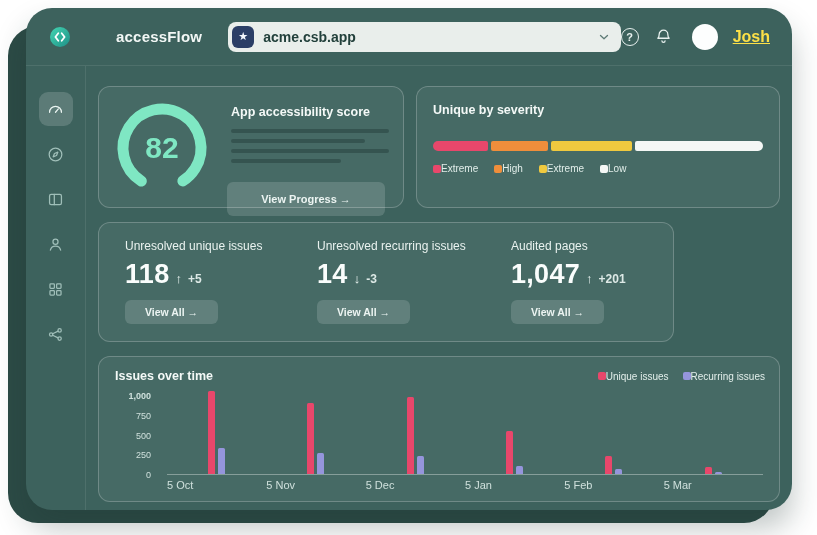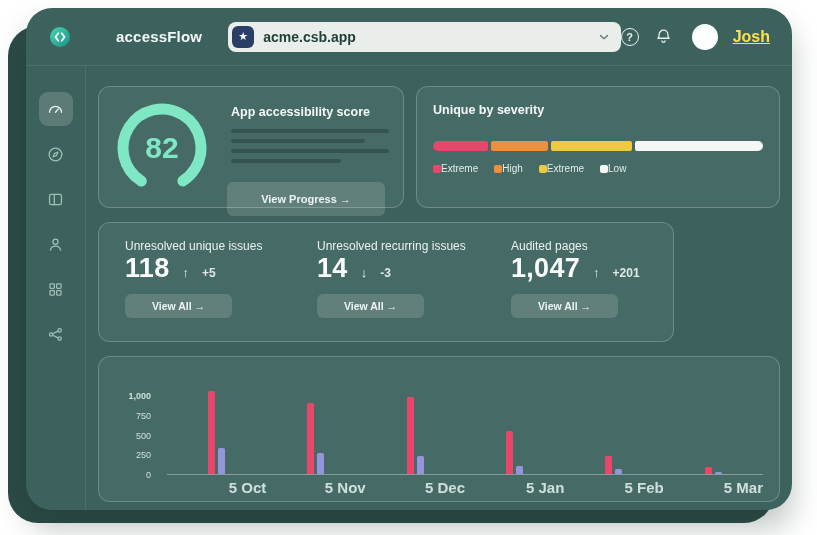--- a/index.html
+++ b/index.html
@@ -84,39 +84,39 @@
   .card-severity .card-title{position:absolute;left:16px;top:16px;}
   .sev-bar{position:absolute;left:16px;right:16px;top:54px;height:10px;display:flex;gap:3px;}
   .sev-legend{position:absolute;left:16px;top:76px;display:flex;gap:16px;}
   .legend-item{display:flex;align-items:center;font-size:10px;color:#E2EEEA;}
   .chip{width:8px;height:8px;border-radius:2px;display:inline-block;flex:0 0 auto;}
   
   .card-stats{left:72px;top:214px;width:576px;height:120px;}
   .stat{position:absolute;top:16px;width:180px;}
   .stat-1{left:26px;} .stat-2{left:218px;} .stat-3{left:412px;}
   .stat-label{font-size:12px;color:#E9F2EF;font-weight:500;}
-  .stat-value-row{display:flex;align-items:baseline;gap:13px;}
+  .stat-value-row{display:flex;align-items:baseline;gap:6px;margin-top:6px;}
   .stat-value{font-size:27px;font-weight:700;color:#FAFDFC;letter-spacing:.3px;}
   .stat-arrow{font-size:13px;color:#EAF4F1;}
   .stat-delta{font-size:12px;font-weight:600;color:#DDE9E6;}
-  .btn.small{margin-top:10px;height:24px;padding:0 27px;font-size:10.5px;font-weight:600;width:max-content;}
+  .btn.small{margin-top:10px;height:24px;padding:0 20px;font-size:10.5px;font-weight:600;width:max-content;}
   
   .card-chart{left:72px;top:348px;width:682px;height:146px;}
   .chart-head{display:flex;justify-content:space-between;align-items:center;padding:12px 14px 0 16px;}
   .chart-legend{display:flex;gap:14px;}
   .chart-area{position:absolute;left:16px;right:16px;top:38px;bottom:26px;}
   .yaxis{position:absolute;left:0;top:0;bottom:0;width:44px;}
   .ytick{position:absolute;right:8px;transform:translateY(50%);font-size:9px;color:#CFE0DC;}
   .plot{
     position:absolute;left:52px;right:0;top:0;bottom:0;display:flex;
     border-bottom:1px solid rgba(255,255,255,.35);
   }
   .bar-group{position:relative;flex:1;display:flex;align-items:flex-end;justify-content:center;gap:3px;}
   .bar{width:7px;border-radius:1.5px 1.5px 0 0;}
-  .xlabel{position:absolute;top:calc(100% + 5px);left:0;right:0;text-align:right;font-size:15px;color:#CFE0DC;white-space:nowrap;font-weight:bold;}
+  .xlabel{position:absolute;top:calc(100% + 5px);left:0;right:0;text-align:left;font-size:11px;color:#CFE0DC;white-space:nowrap;}
 </style>
 </head>
 <body>
 
 <div class="stage">
   <div class="back-card"></div>
 
   <div class="window">
 
     <header class="topbar">
@@ -277,20 +277,33 @@
           <span class="stat-arrow">↑</span>
           <span class="stat-delta">+201</span>
         </div>
         <button class="btn small">
           <span>View All  →</span>
         </button>
       </div>
     </section>
 
     <section class="card card-chart">
+      <div class="chart-head">
+        <h3 class="card-title">Issues over time</h3>
+        <div class="chart-legend" id="chartLegend">
+            <div class="legend-item">
+              <span class="chip" style="background: rgb(232, 71, 107);"></span>
+              <span>Unique issues</span>
+            </div>
+            <div class="legend-item">
+              <span class="chip" style="background: rgb(149, 149, 220);"></span>
+              <span>Recurring issues</span>
+            </div>
+          </div>
+      </div>
       <div class="chart-area">
         <div class="yaxis" id="yaxis">
             <span class="ytick" style="bottom: 0px;">0</span>
             <span class="ytick" style="bottom: 19.75px;">250</span>
             <span class="ytick" style="bottom: 39.5px;">500</span>
             <span class="ytick" style="bottom: 59.25px;">750</span>
             <span class="ytick" style="bottom: 79px; font-weight: bold;">1,000</span>
           </div>
         <div class="plot" id="plot">
             <div class="bar-group">

